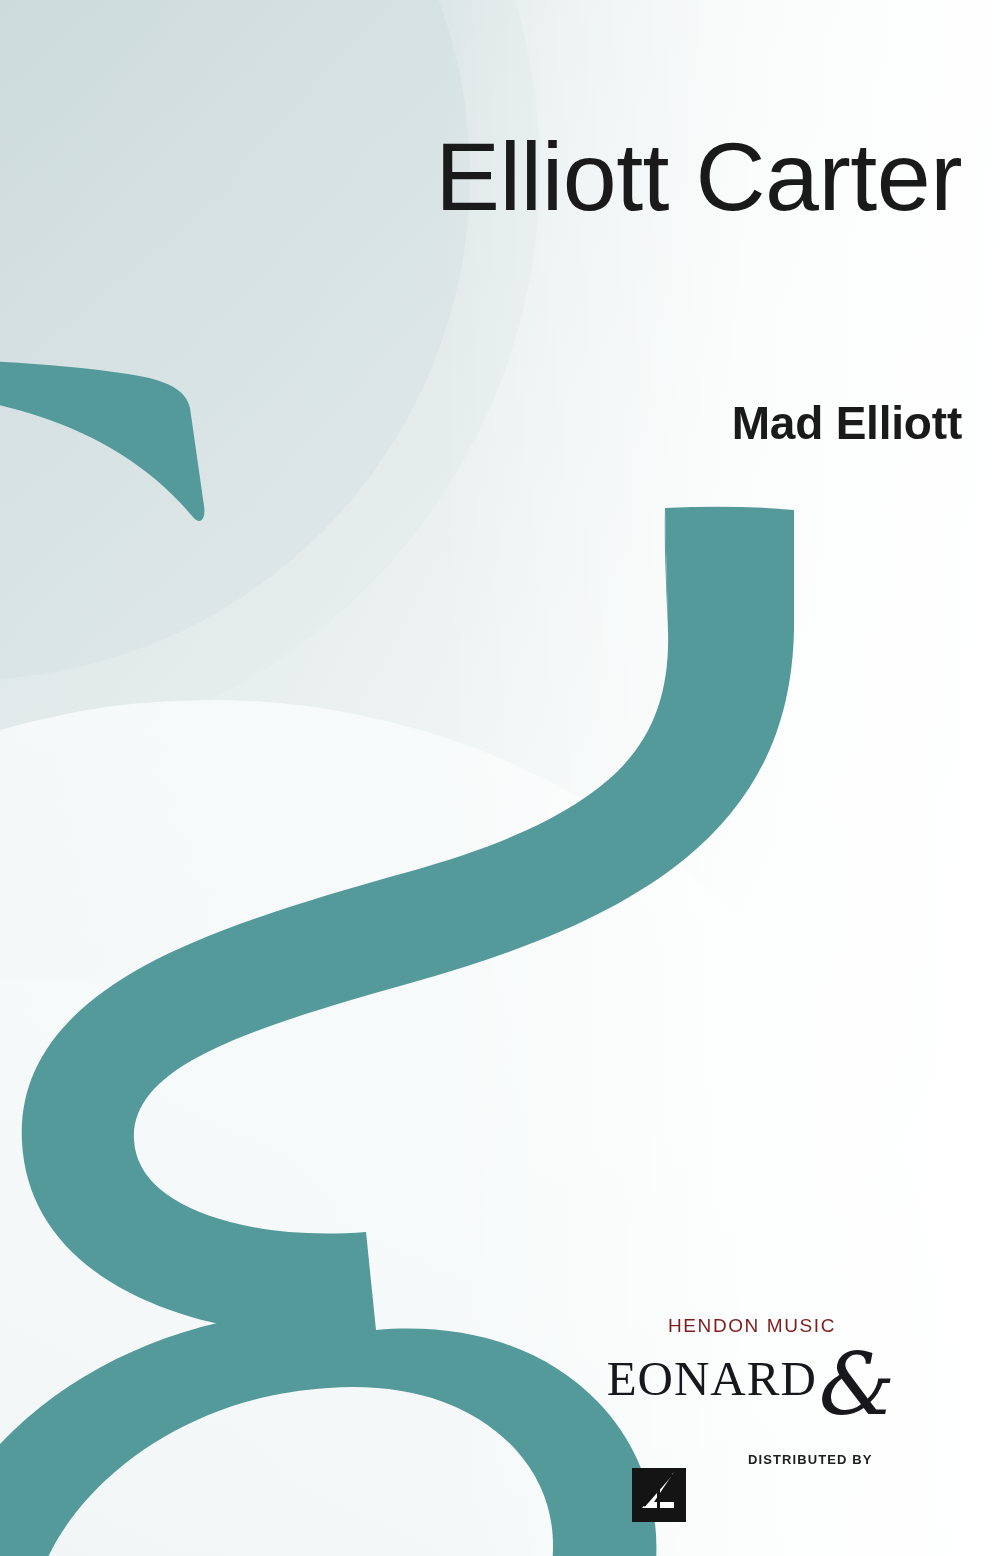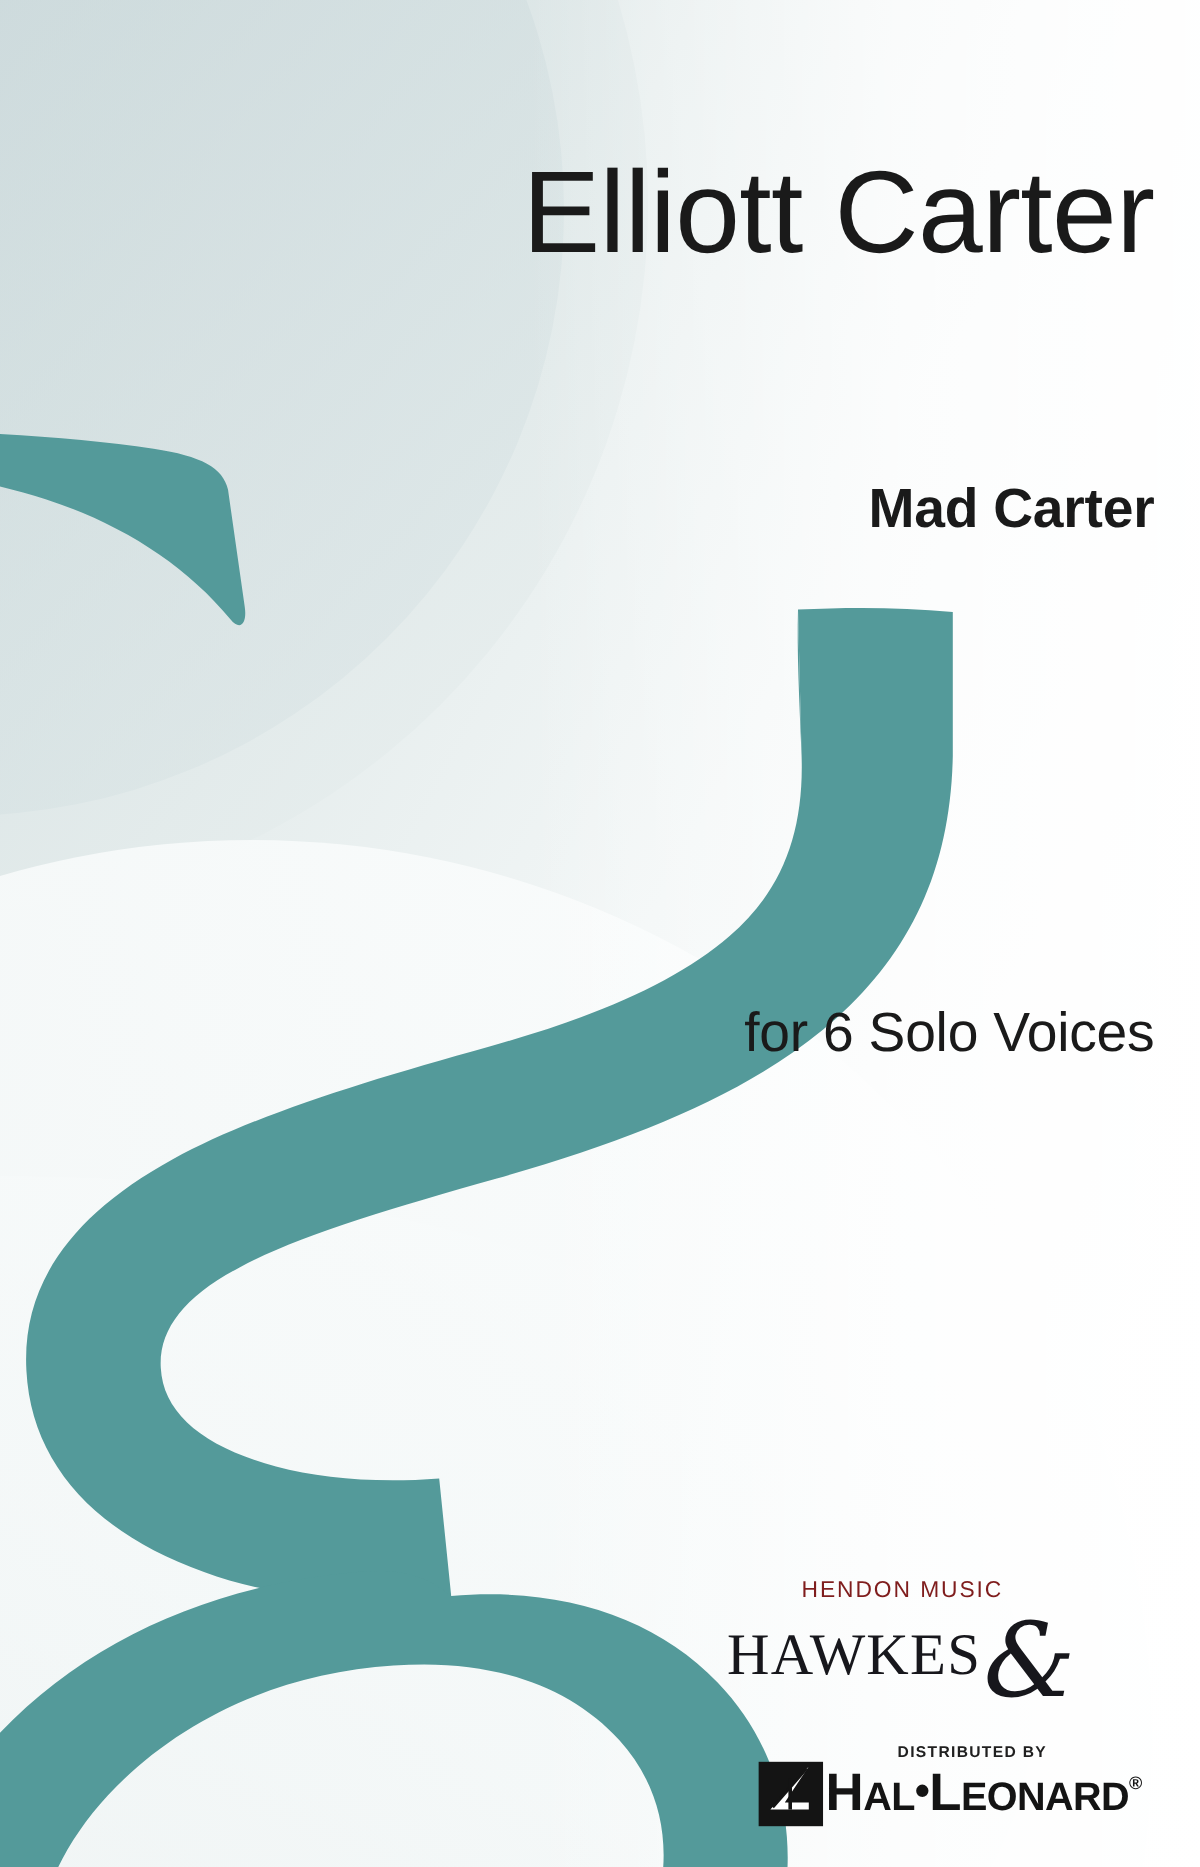--- a/index.html
+++ b/index.html
@@ -275,42 +275,38 @@
                  L 112 1204
                  C 98 1256, 96 1310, 106 1362
                  Z"></path>
         <path d="M 106 1362 L 212 1352 C 218 1388, 230 1420, 248 1448 L 140 1466 C 122 1434, 110 1398, 106 1362 Z"></path>
       </g>
     </svg>
   </div>
 
   <div class="txt-block" id="composer-name">Elliott Carter</div>
 
-  <div class="txt-block" id="work-title">Mad Carter</div>
-
-  <div class="txt-block" id="work-scoring">for 6 Solo Voices</div>
+  <div class="txt-block" id="work-title">Mad Elliott</div>
+
 
   <div id="publisher-block">
     <div id="imprint-name">HENDON MUSIC</div>
     <div id="bh-logo">
-      <span class="bh-word">HAWKES</span>
+      <span class="bh-word">EONARD</span>
       <span id="bh-ampersand">&amp;</span>
     </div>
   </div>
 
   <div id="hl-block">
     <div id="hl-distributed">DISTRIBUTED BY</div>
 
     <div id="hl-mark">
       <svg viewBox="0 0 54 54" xmlns="http://www.w3.org/2000/svg" aria-hidden="true">
         <rect x="0" y="0" width="54" height="54" fill="#141414"></rect>
         <path d="M 42 4 L 10 40 L 42 40 L 42 34 L 22 34 Z" fill="#ffffff"></path>
         <path d="M 40 6 L 12 38" stroke="#141414" stroke-width="2.4" fill="none"></path>
         <rect x="25" y="14" width="3" height="26" fill="#141414"></rect>
       </svg>
     </div>
 
-    <div id="hl-wordmark">
-      <span>H</span><span class="sc">AL</span><span class="dot">•</span><span>L</span><span class="sc">EONARD</span><span class="reg">®</span>
-    </div>
   </div>
 
 </div>
 
 </body></html>

